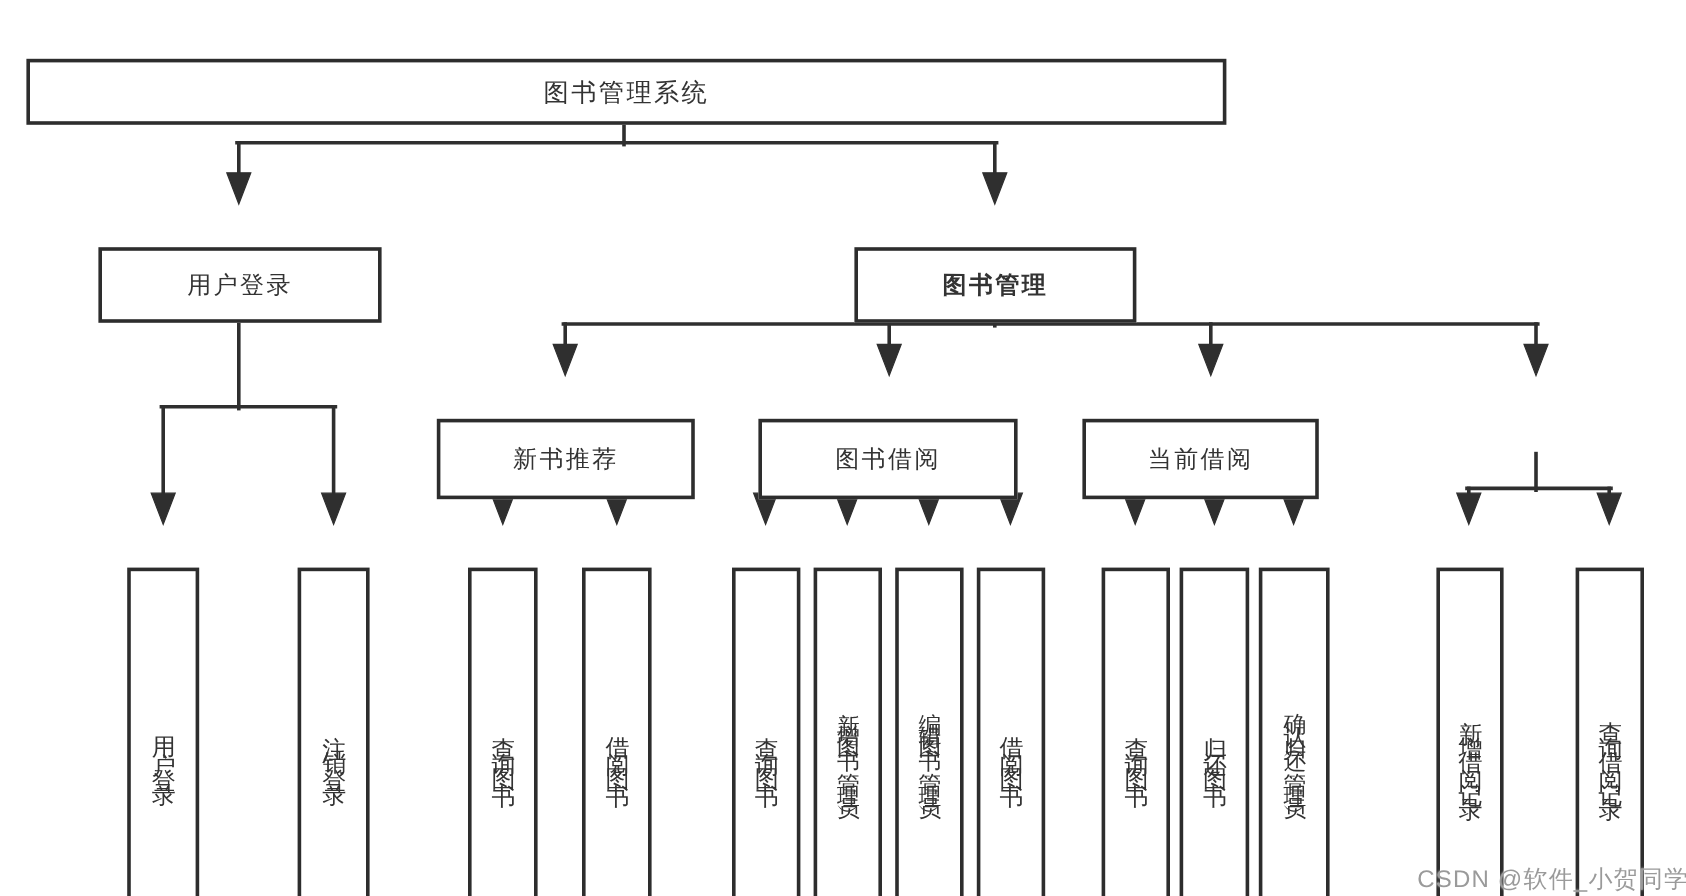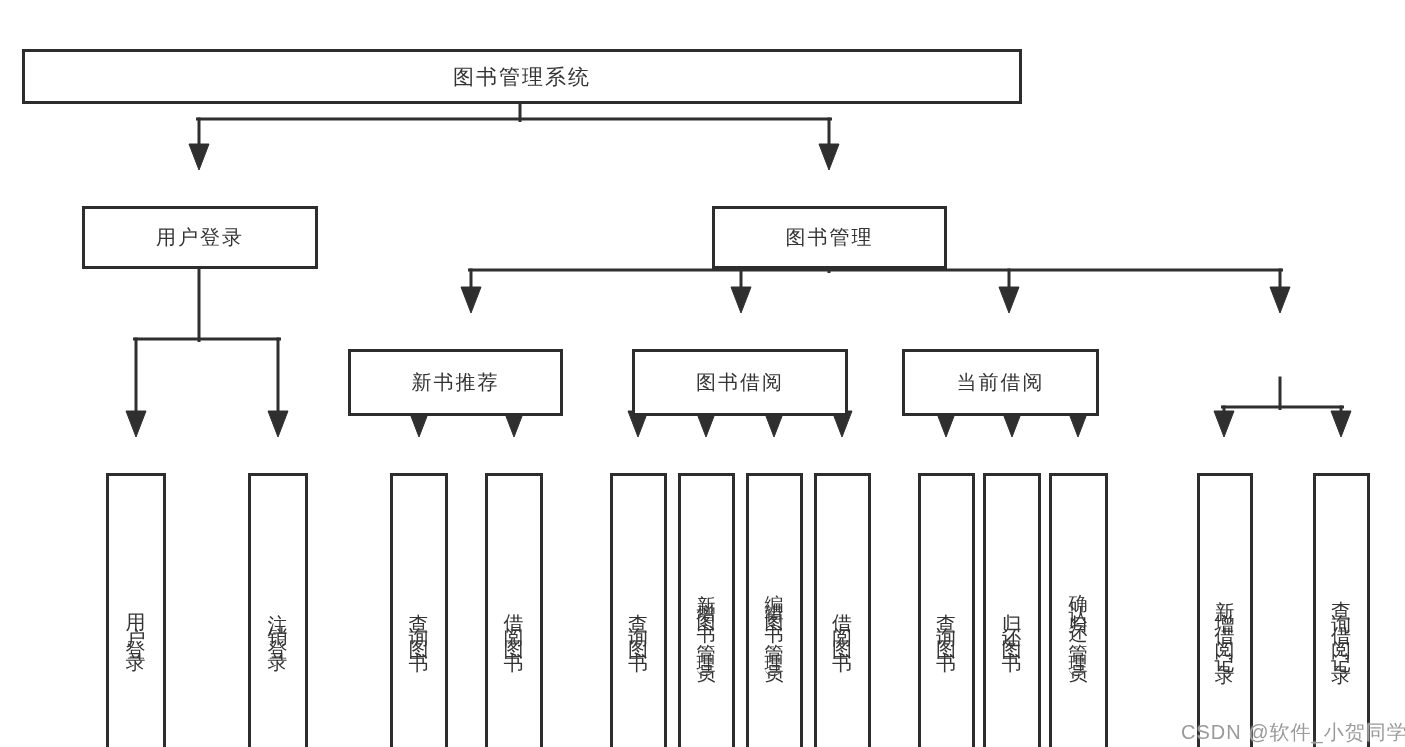--- a/index.html
+++ b/index.html
@@ -117,25 +117,25 @@
     <polygon points="1331,411 1351,411 1341,437"></polygon>
   </svg>
 
   <div class="node root" style="left:22px;top:13px;width:1000px;height:55px;">
     <span class="hlabel">图书管理系统</span>
   </div>
 
   <div class="node" style="left:82px;top:170px;width:236px;height:63px;">
     <span class="hlabel">用户登录</span>
   </div>
-  <div class="node" style="left:712px;top:170px;width:235px;height:63px;">
+  <div class="node" style="left:712px;top:170px;width:235px;height:63px;font-weight:bold;">
     <span class="hlabel">图书管理</span>
   </div>
 
-  <div class="node" style="left:348px;top:313px;width:215px;height:67px;">
+  <div class="node" style="left:364px;top:313px;width:215px;height:67px;">
     <span class="hlabel">新书推荐</span>
   </div>
   <div class="node" style="left:632px;top:313px;width:216px;height:67px;">
     <span class="hlabel">图书借阅</span>
   </div>
   <div class="node" style="left:902px;top:313px;width:197px;height:67px;">
     <span class="hlabel">当前借阅</span>
   </div>
 
   <div class="node" style="left:106px;top:437px;width:60px;height:301px;">

